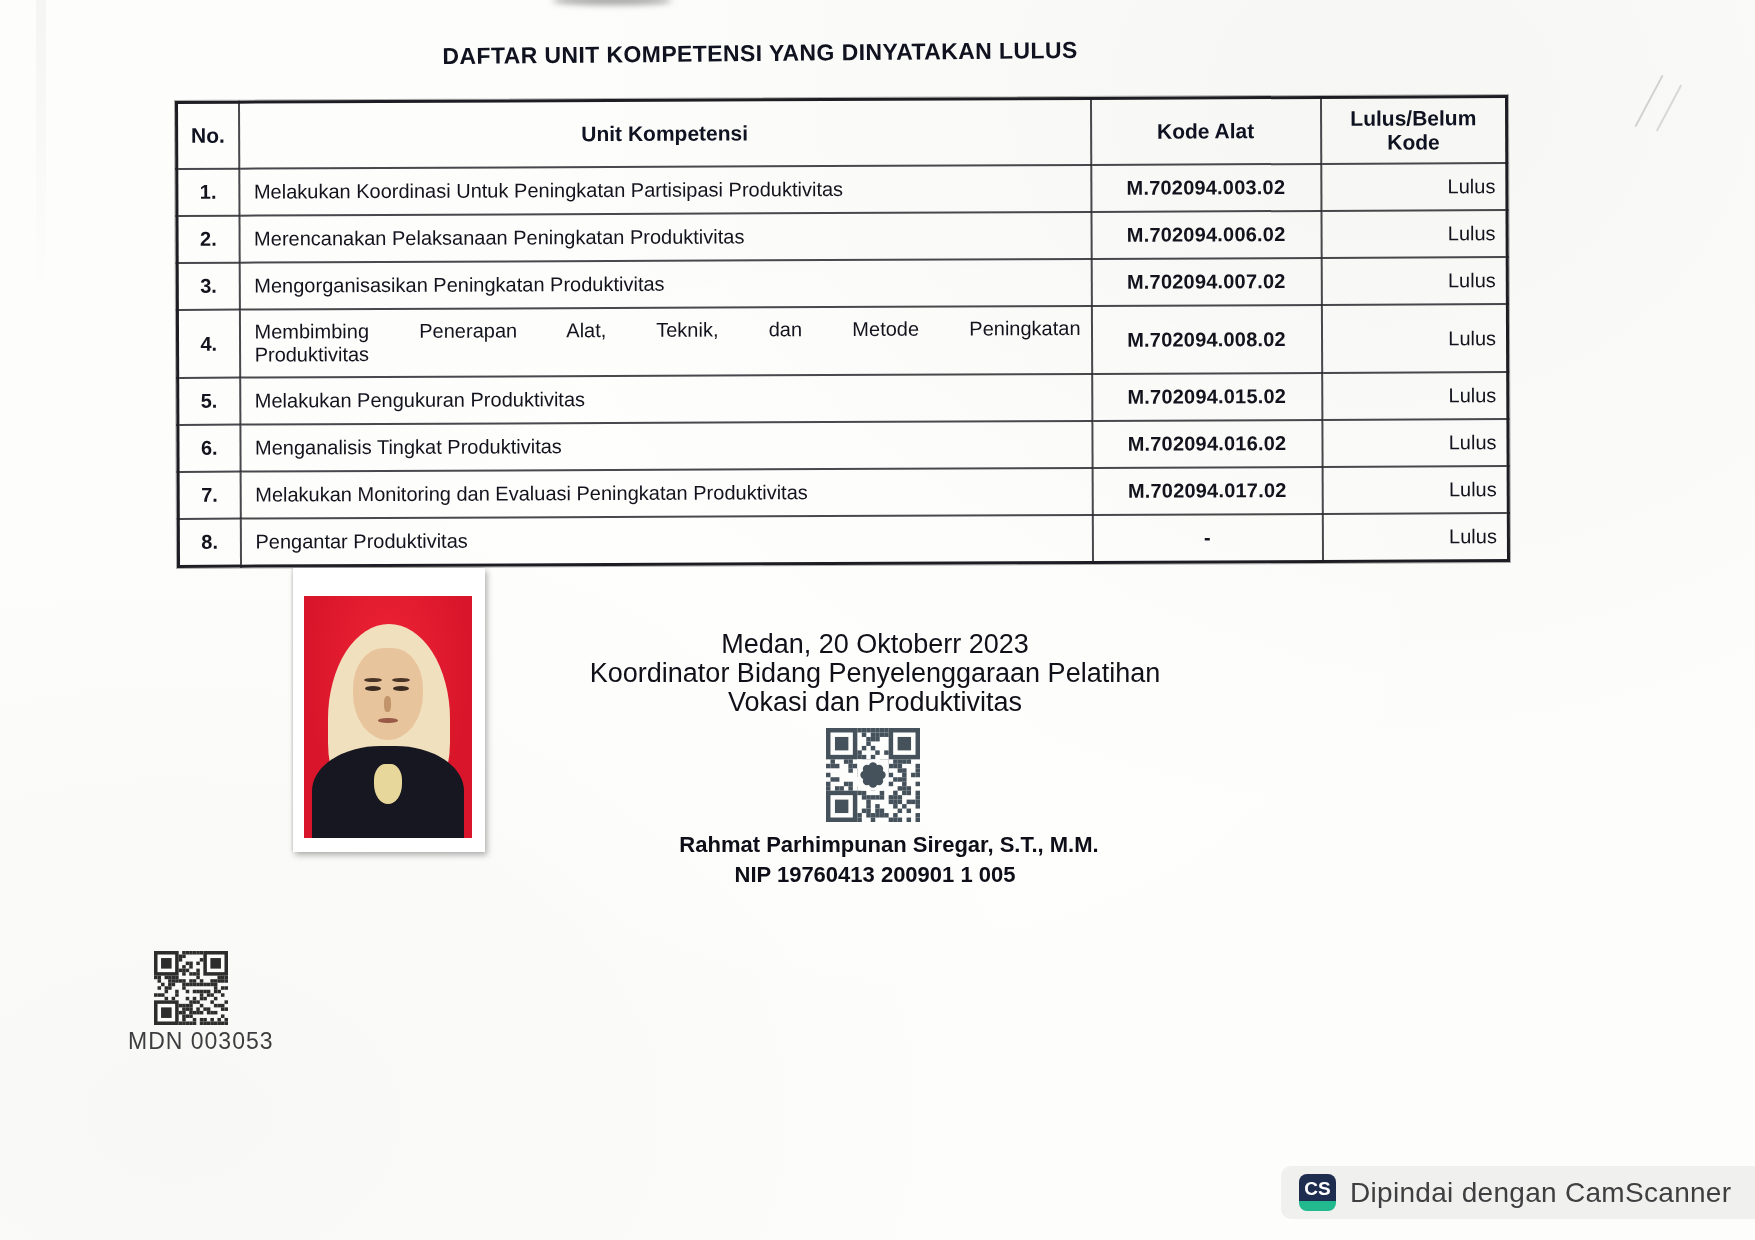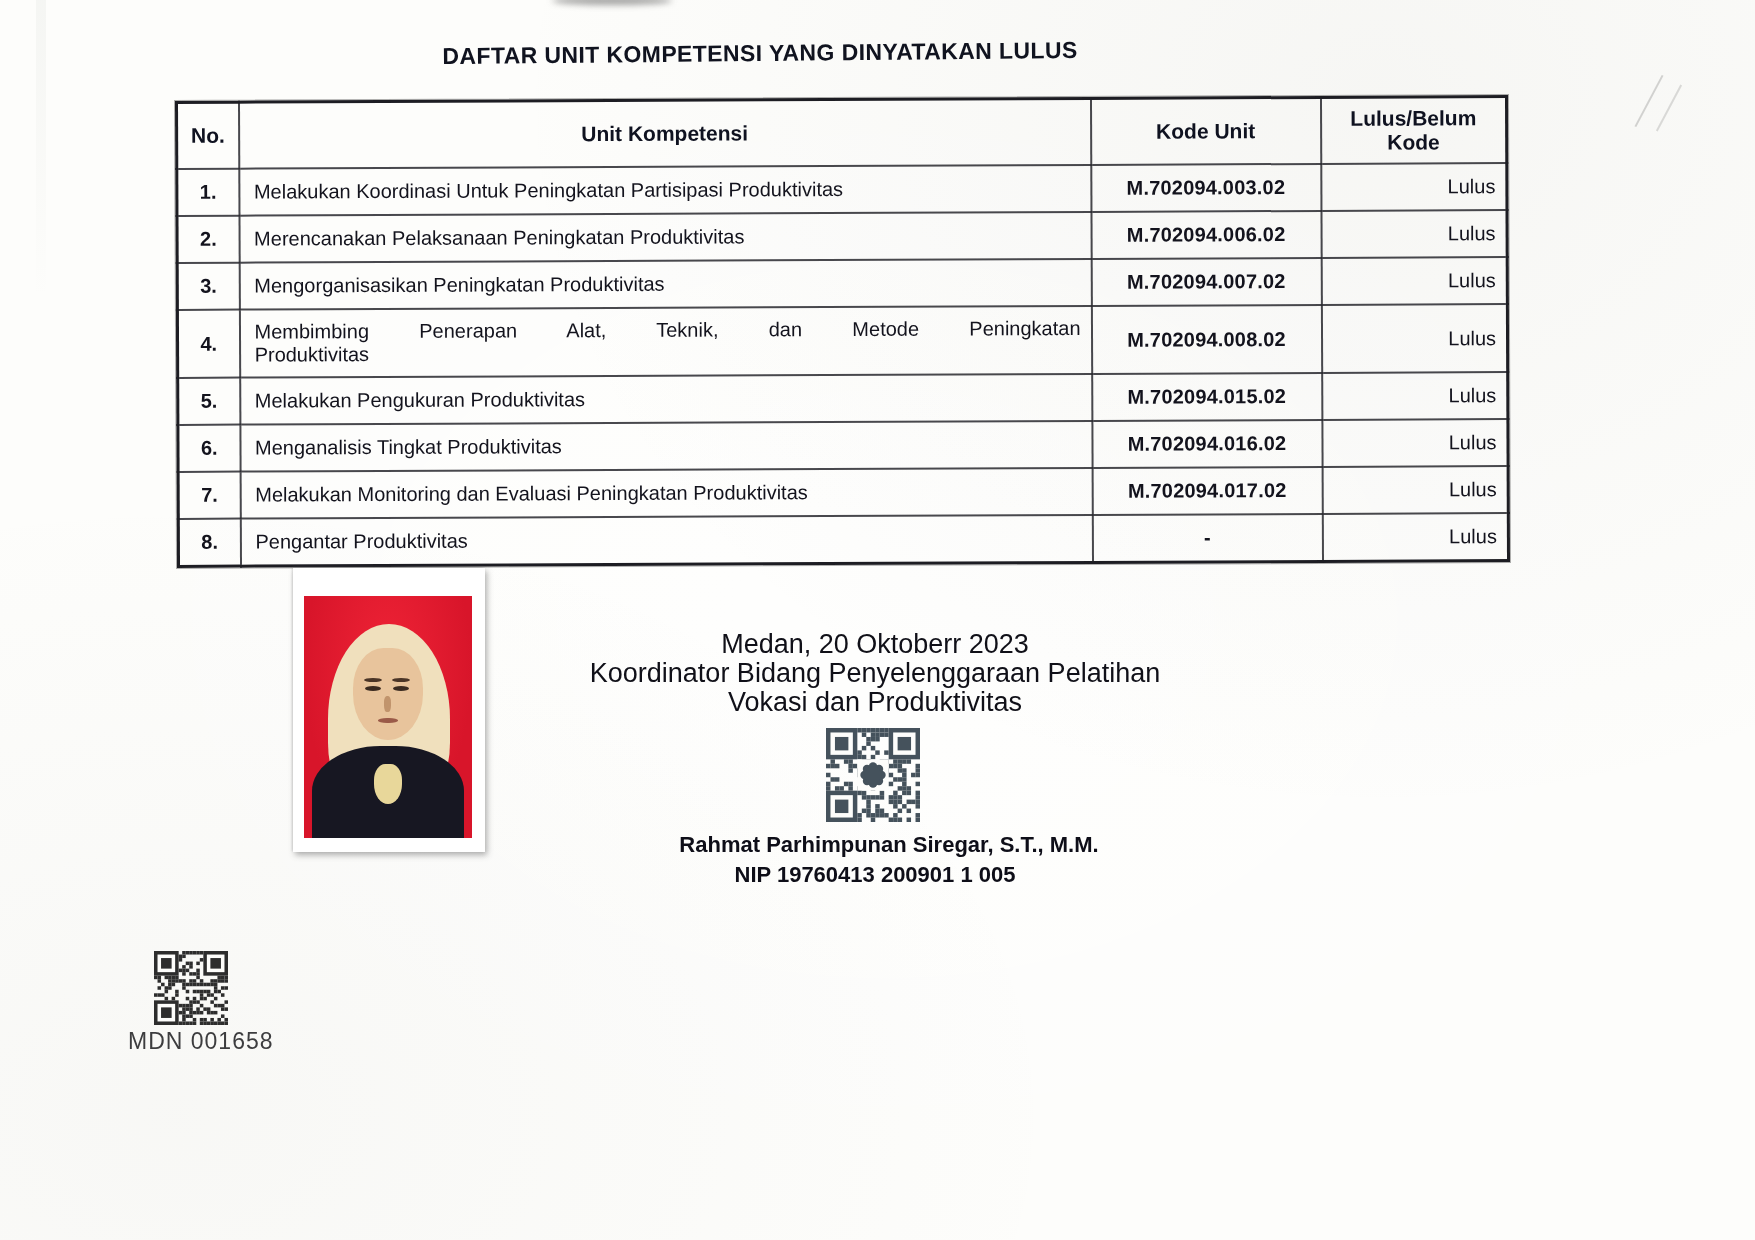--- a/index.html
+++ b/index.html
@@ -130,21 +130,21 @@
     <colgroup>
         <col class="c-no">
         <col class="c-unit">
         <col class="c-kode">
         <col class="c-status">
       </colgroup>
     <thead>
       <tr>
         <th>No.</th>
         <th>Unit Kompetensi</th>
-        <th>Kode Unit</th>
+        <th>Kode Alat</th>
         <th>Lulus/Belum Kode</th>
       </tr>
     </thead>
     <tbody>
       <tr>
         <td class="cell-no">1.</td>
         <td class="cell-unit">Melakukan Koordinasi Untuk Peningkatan Partisipasi Produktivitas</td>
         <td class="cell-kode">M.702094.003.02</td>
         <td class="cell-status">Lulus</td>
       </tr>
@@ -538,16 +538,20 @@
         <rect x="4.761904761904762" y="4.761904761904762" width="23.80952380952381" height="23.80952380952381" fill="#fdfdfb"></rect>
         <rect x="9.523809523809524" y="9.523809523809524" width="14.285714285714285" height="14.285714285714285" fill="currentColor"></rect>
         <rect x="66.66666666666667" y="0" width="33.333333333333336" height="33.333333333333336" fill="currentColor"></rect>
         <rect x="71.42857142857143" y="4.761904761904762" width="23.80952380952381" height="23.80952380952381" fill="#fdfdfb"></rect>
         <rect x="76.19047619047619" y="9.523809523809524" width="14.285714285714285" height="14.285714285714285" fill="currentColor"></rect>
         <rect x="0" y="66.66666666666667" width="33.333333333333336" height="33.333333333333336" fill="currentColor"></rect>
         <rect x="4.761904761904762" y="71.42857142857143" width="23.80952380952381" height="23.80952380952381" fill="#fdfdfb"></rect>
         <rect x="9.523809523809524" y="76.19047619047619" width="14.285714285714285" height="14.285714285714285" fill="currentColor"></rect>
       </svg>
   </div>
-  <div class="mdn-code">MDN 001658</div>
-
+  <div class="mdn-code">MDN 003053</div>
+
+  <div class="watermark">
+    <div class="cs-icon">CS</div>
+    <div class="wm-text">Dipindai dengan CamScanner</div>
+  </div>
 
 </div>
 
 </body></html>

